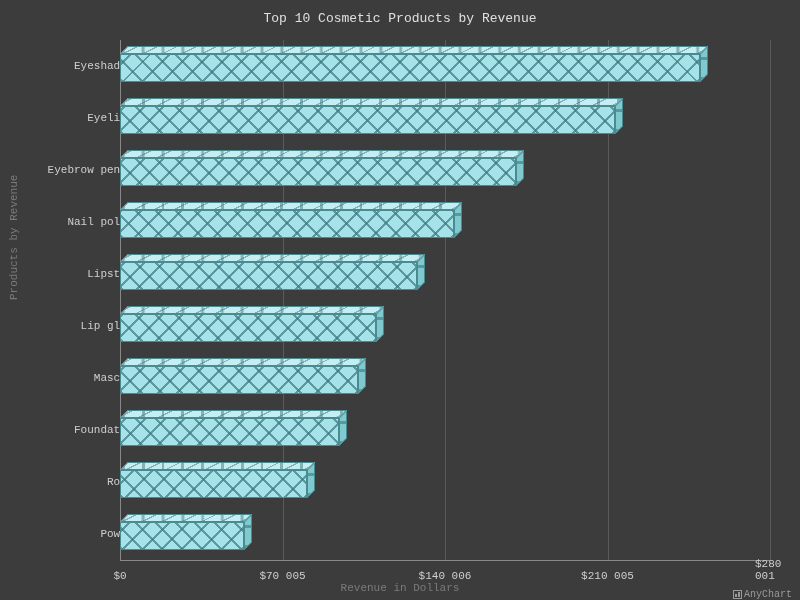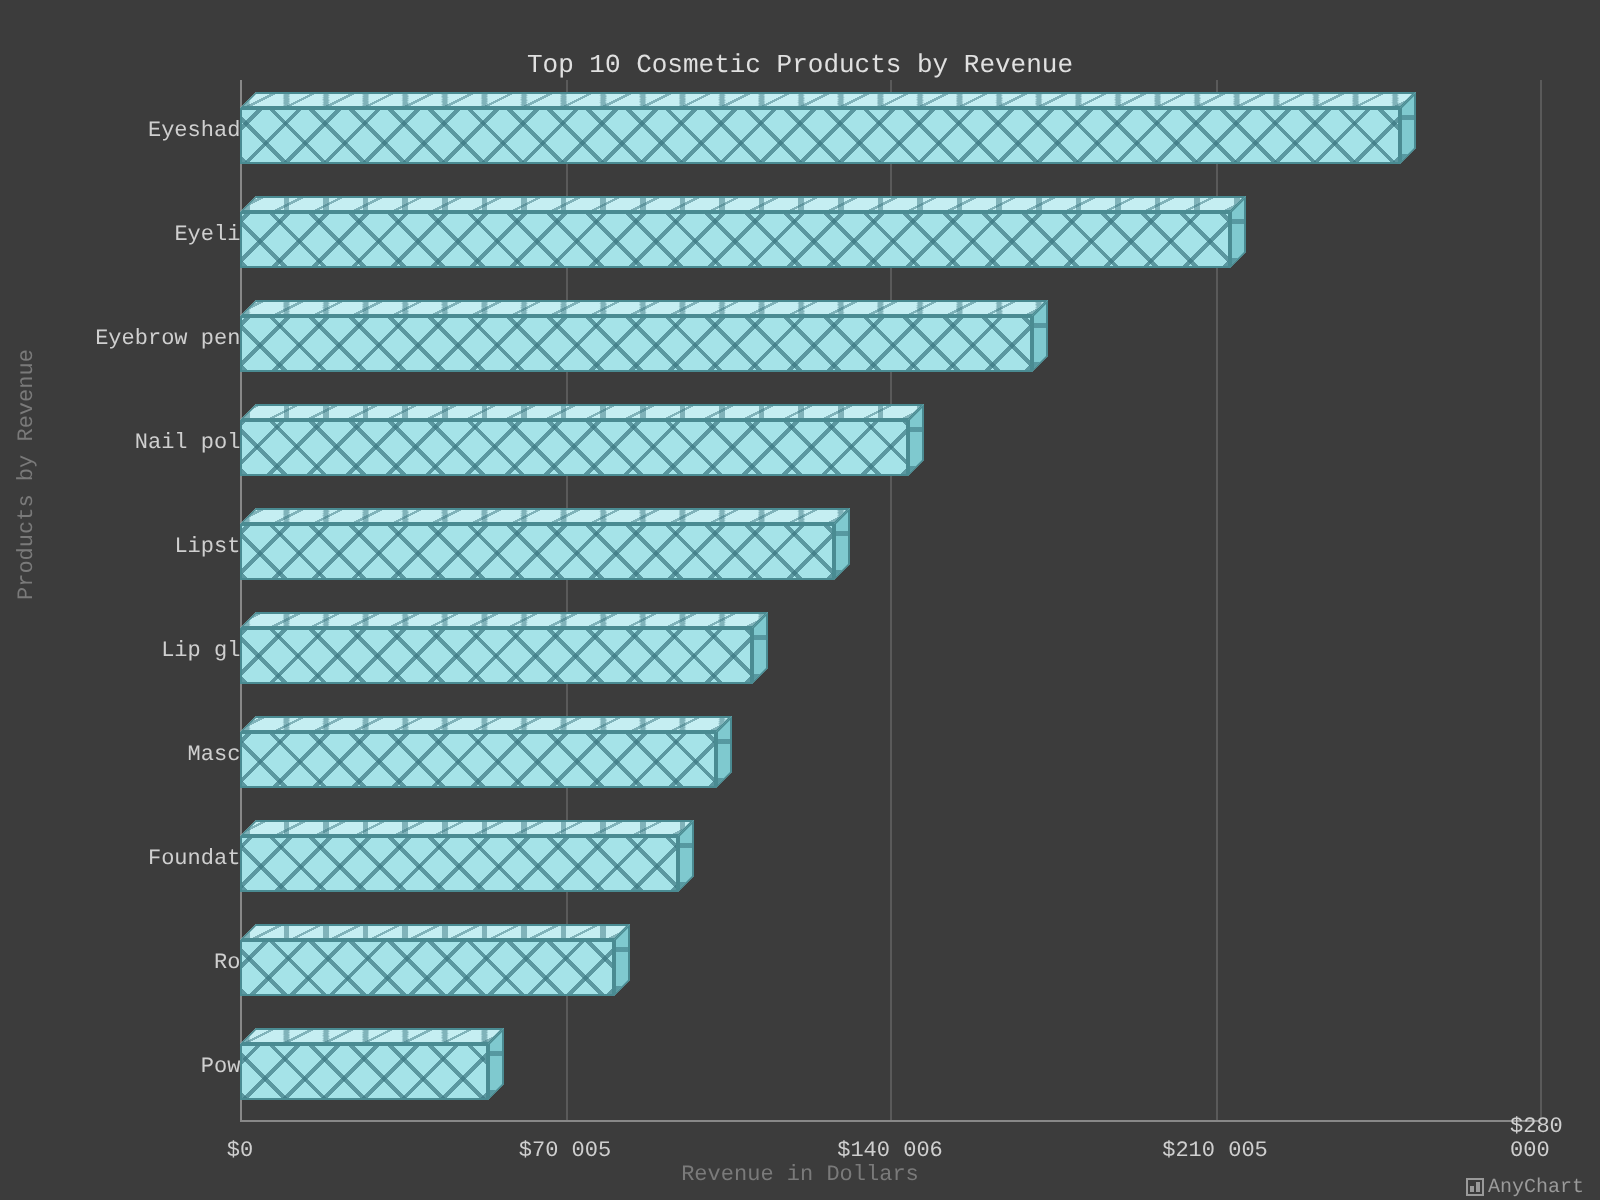--- a/index.html
+++ b/index.html
@@ -8,21 +8,21 @@
     height: 600px;
     background: #3c3c3c;
     font-family: Verdana, Geneva, sans-serif;
     position: relative;
     overflow: hidden;
   }
   .chart-title {
     color: #e0e0e0;
     font-size: 13px;
     text-align: center;
-    padding-top: 25px;
+    padding-top: 11px;
     font-family: "Courier New", monospace;
   }
   .y-axis-title {
     position: absolute;
     left: 8px;
     top: 300px;
     transform: rotate(-90deg);
     transform-origin: left top;
     color: #7a7a7a;
     font-size: 11px;
@@ -167,21 +167,21 @@
     <div class="gridline" style="left: 282.5px;"></div>
     <div class="gridline" style="left: 445px;"></div>
     <div class="gridline" style="left: 607.5px;"></div>
     <div class="gridline" style="left: 770px;"></div>
   </div>
 <div id="xticks">
     <div class="x-tick" style="left: 120px;">$0</div>
     <div class="x-tick" style="left: 282.5px;">$70 005</div>
     <div class="x-tick" style="left: 445px;">$140 006</div>
     <div class="x-tick" style="left: 607.5px;">$210 005</div>
-    <div class="x-tick" style="left: 770px;">$280 000</div>
+    <div class="x-tick" style="left: 770px;">$280 001</div>
   </div>
 <div id="yticks">
     <div class="y-tick" style="top: 66px;">Eyeshadows</div>
     <div class="y-tick" style="top: 118px;">Eyeliner</div>
     <div class="y-tick" style="top: 170px;">Eyebrow pencil</div>
     <div class="y-tick" style="top: 222px;">Nail polish</div>
     <div class="y-tick" style="top: 274px;">Lipstick</div>
     <div class="y-tick" style="top: 326px;">Lip gloss</div>
     <div class="y-tick" style="top: 378px;">Mascara</div>
     <div class="y-tick" style="top: 430px;">Foundation</div>

